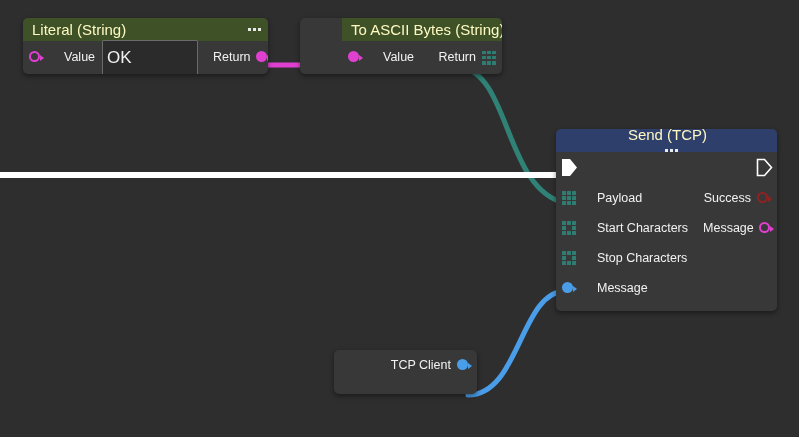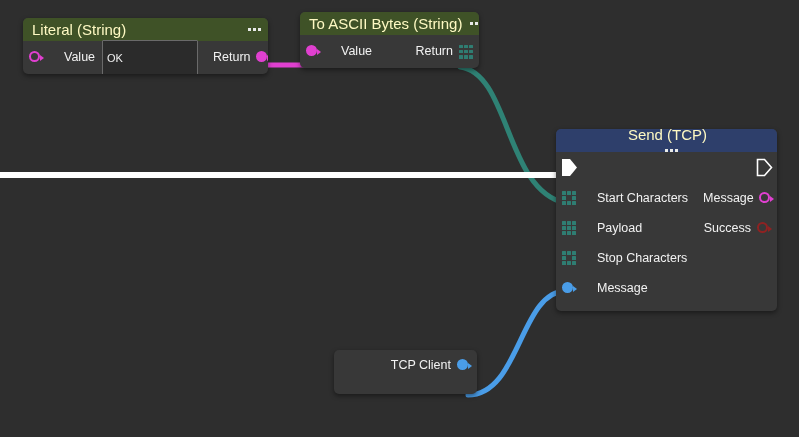--- a/index.html
+++ b/index.html
@@ -165,32 +165,32 @@
   .port.grid.hollow b:nth-child(5) {
     background: transparent;
   }
 
   
   .textfield {
     background: #2b2b2b;
     border: 1px solid #6a6a6a;
     color: #f0f0f0;
     font-family: "Liberation Sans", sans-serif;
-    font-size: 11px;
+    font-size: 17px;
     line-height: 16px;
     padding: 17px 4px;
     box-sizing: border-box;
     height: 19px;
     outline: none;
     border-radius: 1px;
   }
 
   
   #node-literal      { left: 23px;  top: 18px;  width: 245px; }
-  #node-ascii        { left: 300px; top: 12px;  width: 179px; }
+  #node-ascii        { left: 300px; top: 18px;  width: 160px; padding-left: 42px; }
   #node-send         { left: 556px; top: 129px; width: 221px; }
   #node-gettcpclient { left: 334px; top: 350px; width: 143px; }
 
   #node-literal .row  { height: 33px; }
   #node-ascii  .row   { height: 33px; }
 
   .exec-row { height: 31px; }
 </style>
 </head>
 <body>
@@ -291,20 +291,42 @@
           <span class="port exec">
             <svg width="17" height="19" viewBox="0 0 17 19">
               <path d="M1.5 1.5 L8.5 1.5 L15.5 9.5 L8.5 17.5 L1.5 17.5 Z" fill="none" stroke="#ffffff" stroke-width="1.6"></path>
             </svg>
           </span>
         </span>
       </div>
 
       <div class="row">
         <span class="slot-in">
+          <span class="port grid" style="color:#2f7d72">
+            <b></b>
+              <b></b>
+              <b></b>
+              <b></b>
+              <b></b>
+              <b></b>
+              <b></b>
+              <b></b>
+              <b></b>
+          </span>
+        </span>
+        <span class="lbl">Payload</span>
+        <span class="spacer"></span>
+        <span class="lbl">Success</span>
+        <span class="slot-out">
+          <span class="port circle hollow" style="color:#8f2222"></span>
+        </span>
+      </div>
+
+      <div class="row">
+        <span class="slot-in">
           <span class="port grid hollow" style="color:#2f7d72">
             <b></b>
               <b></b>
               <b></b>
               <b></b>
               <b></b>
               <b></b>
               <b></b>
               <b></b>
               <b></b>
@@ -313,42 +335,20 @@
         <span class="lbl">Start Characters</span>
         <span class="spacer"></span>
         <span class="lbl">Message</span>
         <span class="slot-out">
           <span class="port circle hollow" style="color:#e040d0"></span>
         </span>
       </div>
 
       <div class="row">
         <span class="slot-in">
-          <span class="port grid" style="color:#2f7d72">
-            <b></b>
-              <b></b>
-              <b></b>
-              <b></b>
-              <b></b>
-              <b></b>
-              <b></b>
-              <b></b>
-              <b></b>
-          </span>
-        </span>
-        <span class="lbl">Payload</span>
-        <span class="spacer"></span>
-        <span class="lbl">Success</span>
-        <span class="slot-out">
-          <span class="port circle hollow" style="color:#8f2222"></span>
-        </span>
-      </div>
-
-      <div class="row">
-        <span class="slot-in">
           <span class="port grid hollow" style="color:#2f7d72">
             <b></b>
               <b></b>
               <b></b>
               <b></b>
               <b></b>
               <b></b>
               <b></b>
               <b></b>
               <b></b>

